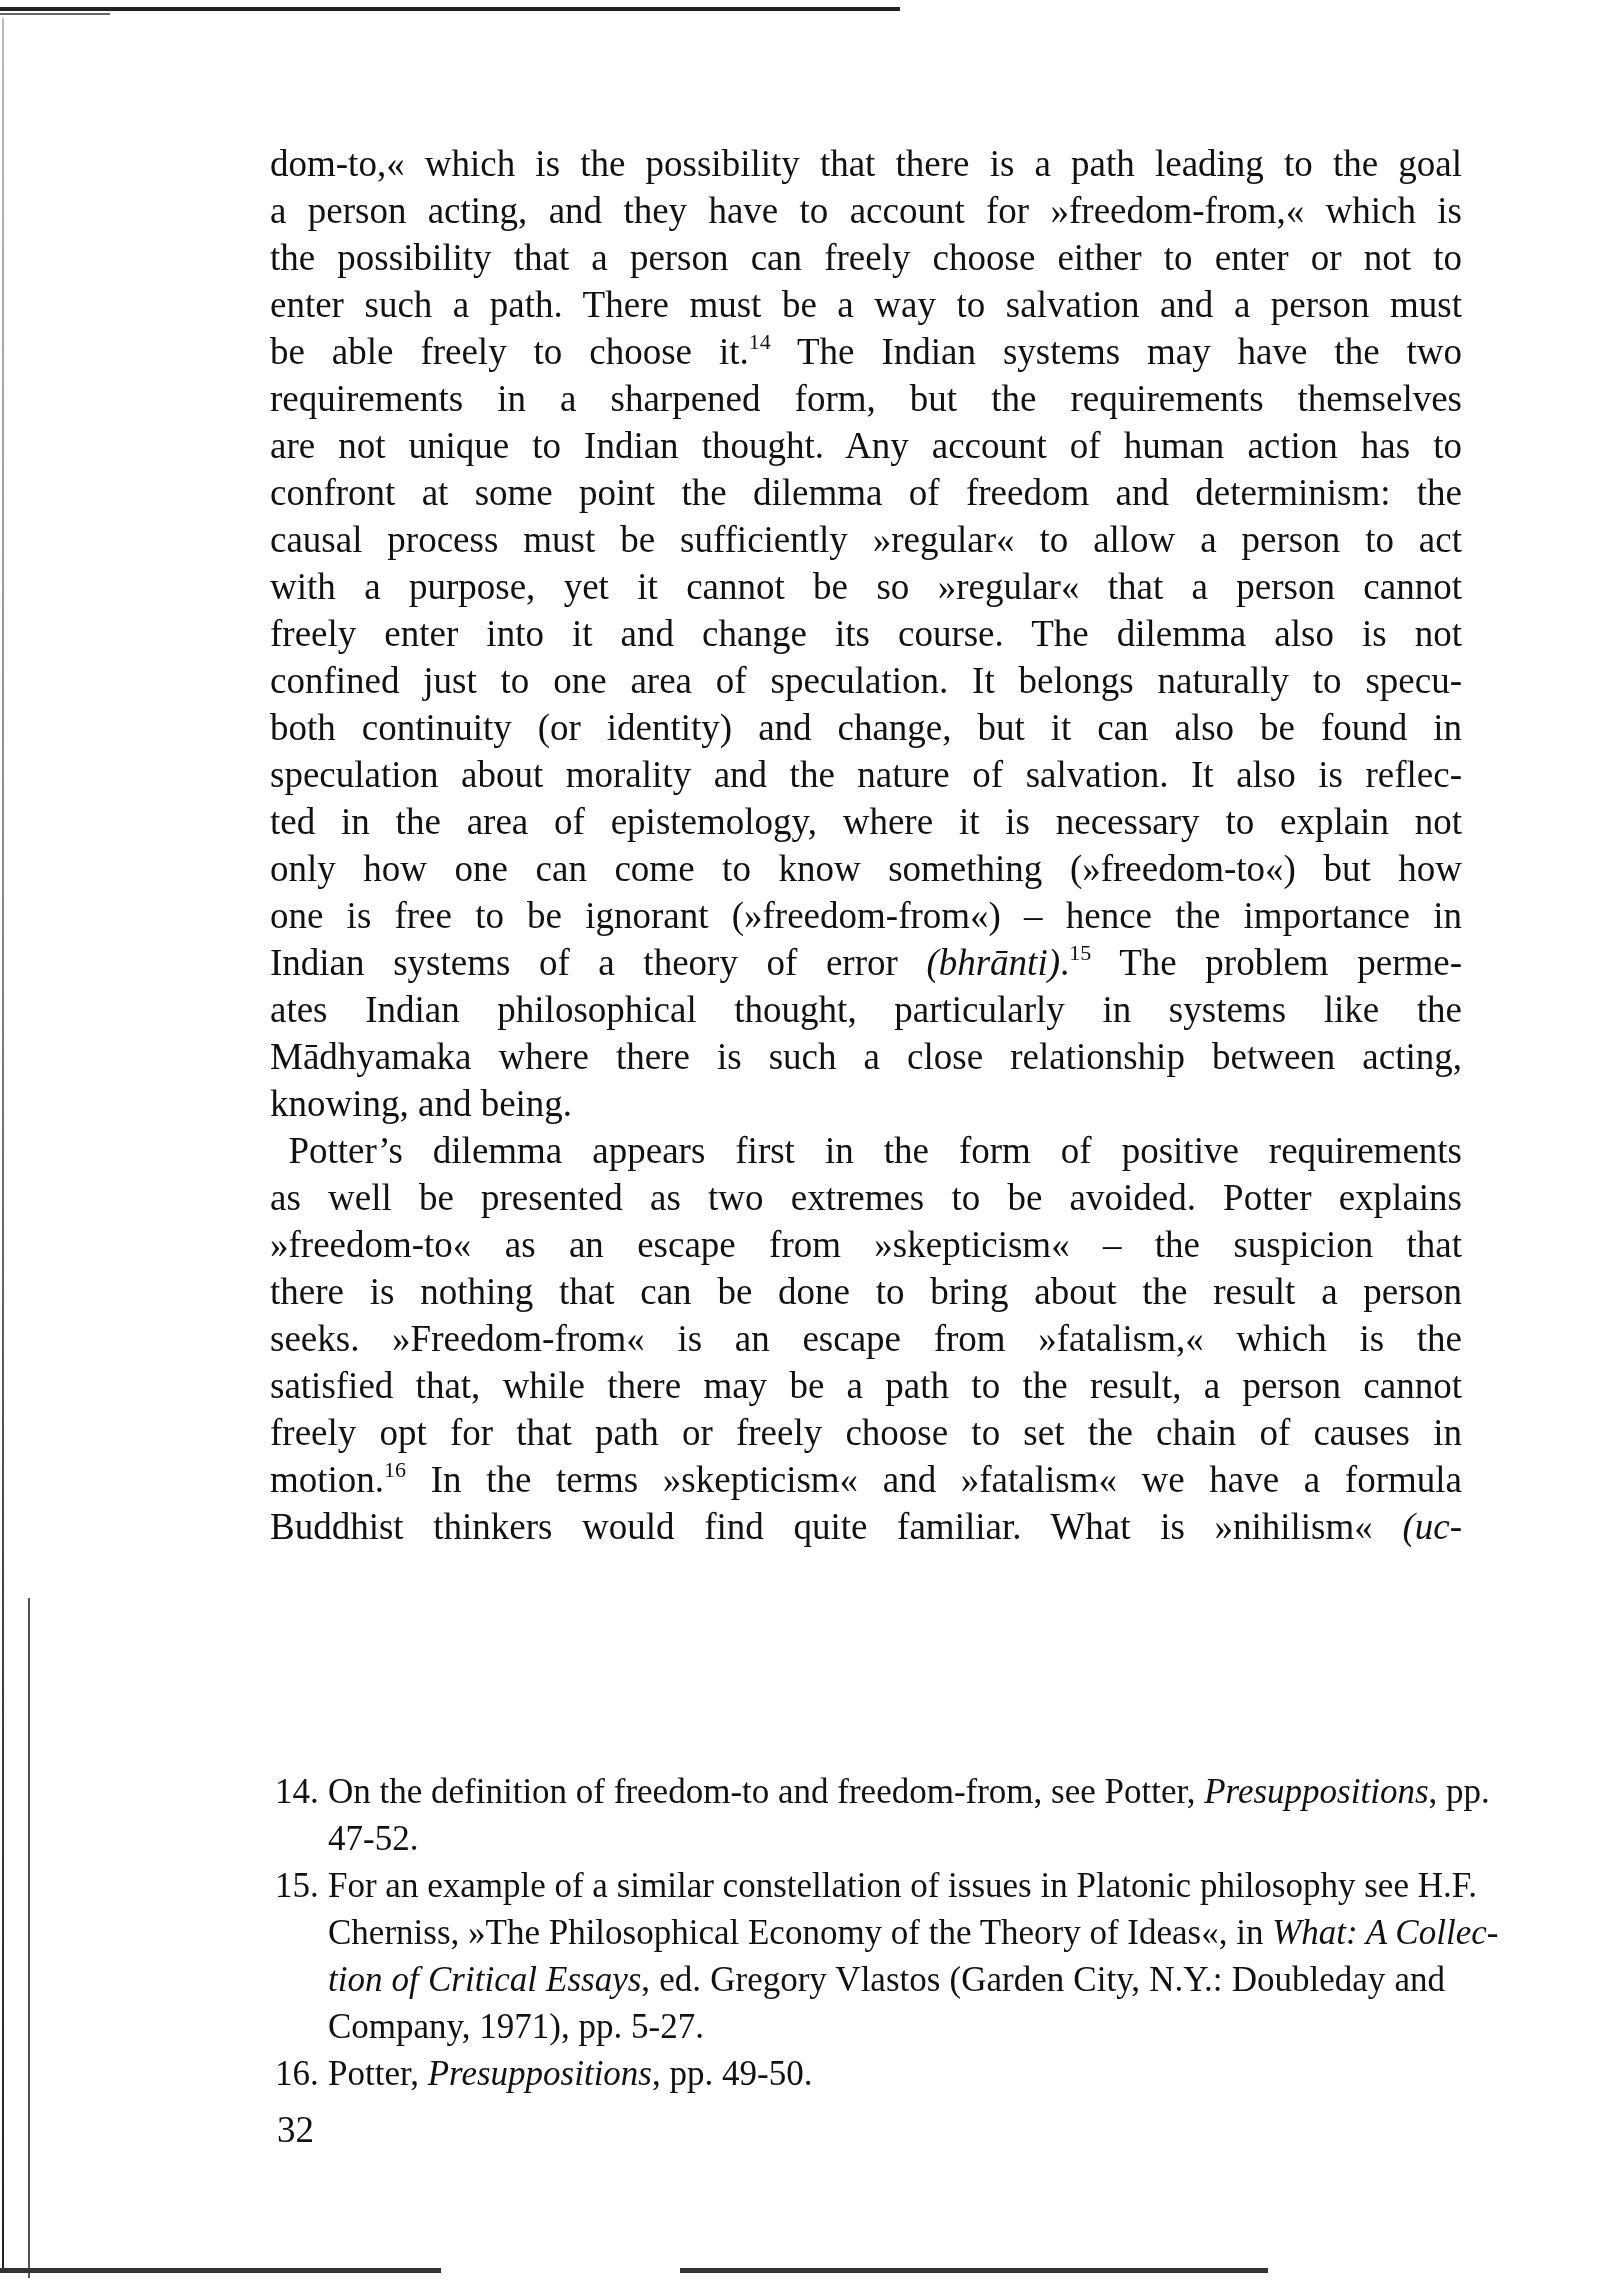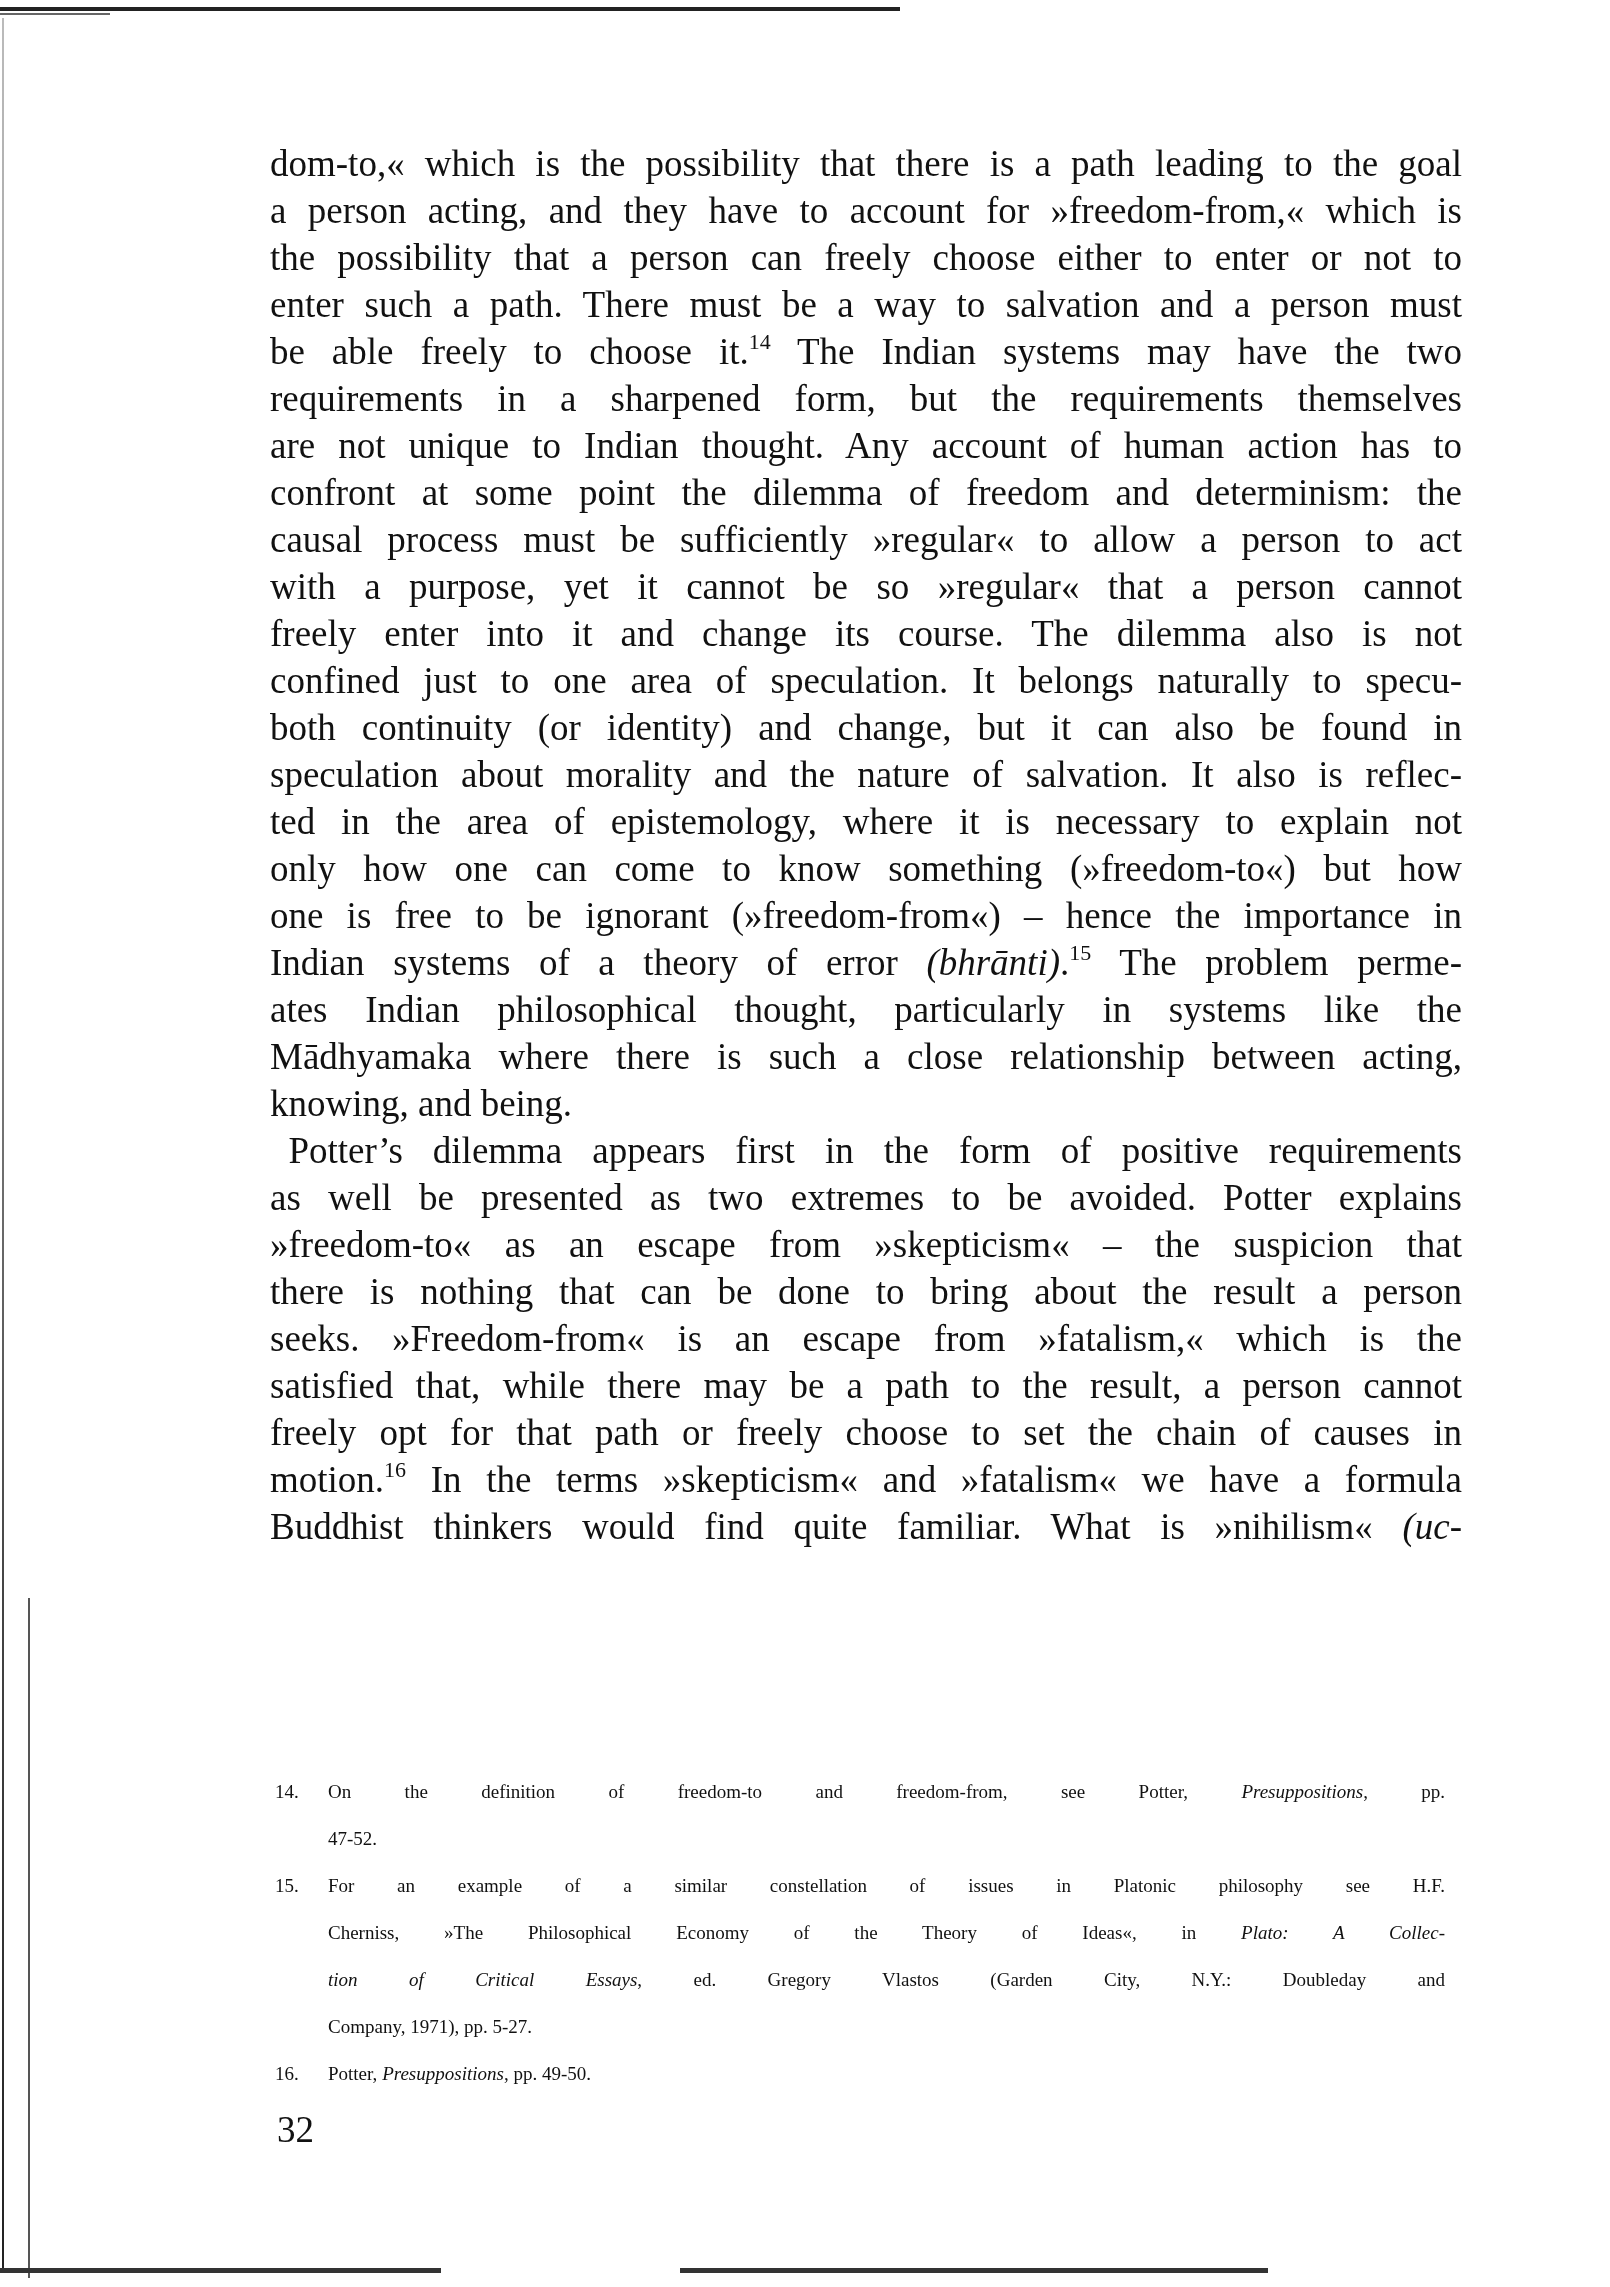--- a/index.html
+++ b/index.html
@@ -49,21 +49,21 @@
     display: block;
   }
   .line.last { text-align-last: left; }
   .line.indent { padding-left: 18.4px; }
   sup { font-size: 22px; line-height: 0; position: relative; top: -1.8px; }
   .footnotes {
     position: absolute;
     left: 275px; top: 1768px; width: 1170px;
   }
   .fn-line {
-    font-size: 19px;
+    font-size: 35px;
     line-height: 47px;
     white-space: nowrap;
     text-align: justify;
     text-align-last: justify;
     display: block;
   }
   .fn-line.last { text-align-last: left; }
   .fn-num { display: inline-block; width: 53px; text-align-last: left; }
   .fn-cont { padding-left: 53px; }
   .page-number {
@@ -115,21 +115,21 @@
   <span class="line"><span>motion.</span><sup>16</sup><span> In the terms »skepticism« and »fatalism« we have a formula</span></span>
   <span class="line"><span>Buddhist thinkers would find quite familiar. What is »nihilism« </span><i>(uc-</i></span>
 </div>
 
 <div class="footnotes">
 
   <span class="fn-line"><span class="fn-num">14.</span><span>On the definition of freedom-to and freedom-from, see Potter, </span><i>Presuppositions</i><span>, pp.</span></span>
   <span class="fn-line last fn-cont">47-52.</span>
 
   <span class="fn-line"><span class="fn-num">15.</span><span>For an example of a similar constellation of issues in Platonic philosophy see H.F.</span></span>
-  <span class="fn-line fn-cont"><span>Cherniss, »The Philosophical Economy of the Theory of Ideas«, in </span><i>Plato: A Collec-</i></span>
+  <span class="fn-line fn-cont"><span>Cherniss, »The Philosophical Economy of the Theory of Ideas«, in </span><i>What: A Collec-</i></span>
   <span class="fn-line fn-cont"><i>tion of Critical Essays</i><span>, ed. Gregory Vlastos (Garden City, N.Y.: Doubleday and</span></span>
   <span class="fn-line last fn-cont">Company, 1971), pp. 5-27.</span>
 
   <span class="fn-line last"><span class="fn-num">16.</span><span>Potter, </span><i>Presuppositions</i><span>, pp. 49-50.</span></span>
 </div>
 
 <div class="page-number">32</div>
 
 
 </body></html>

